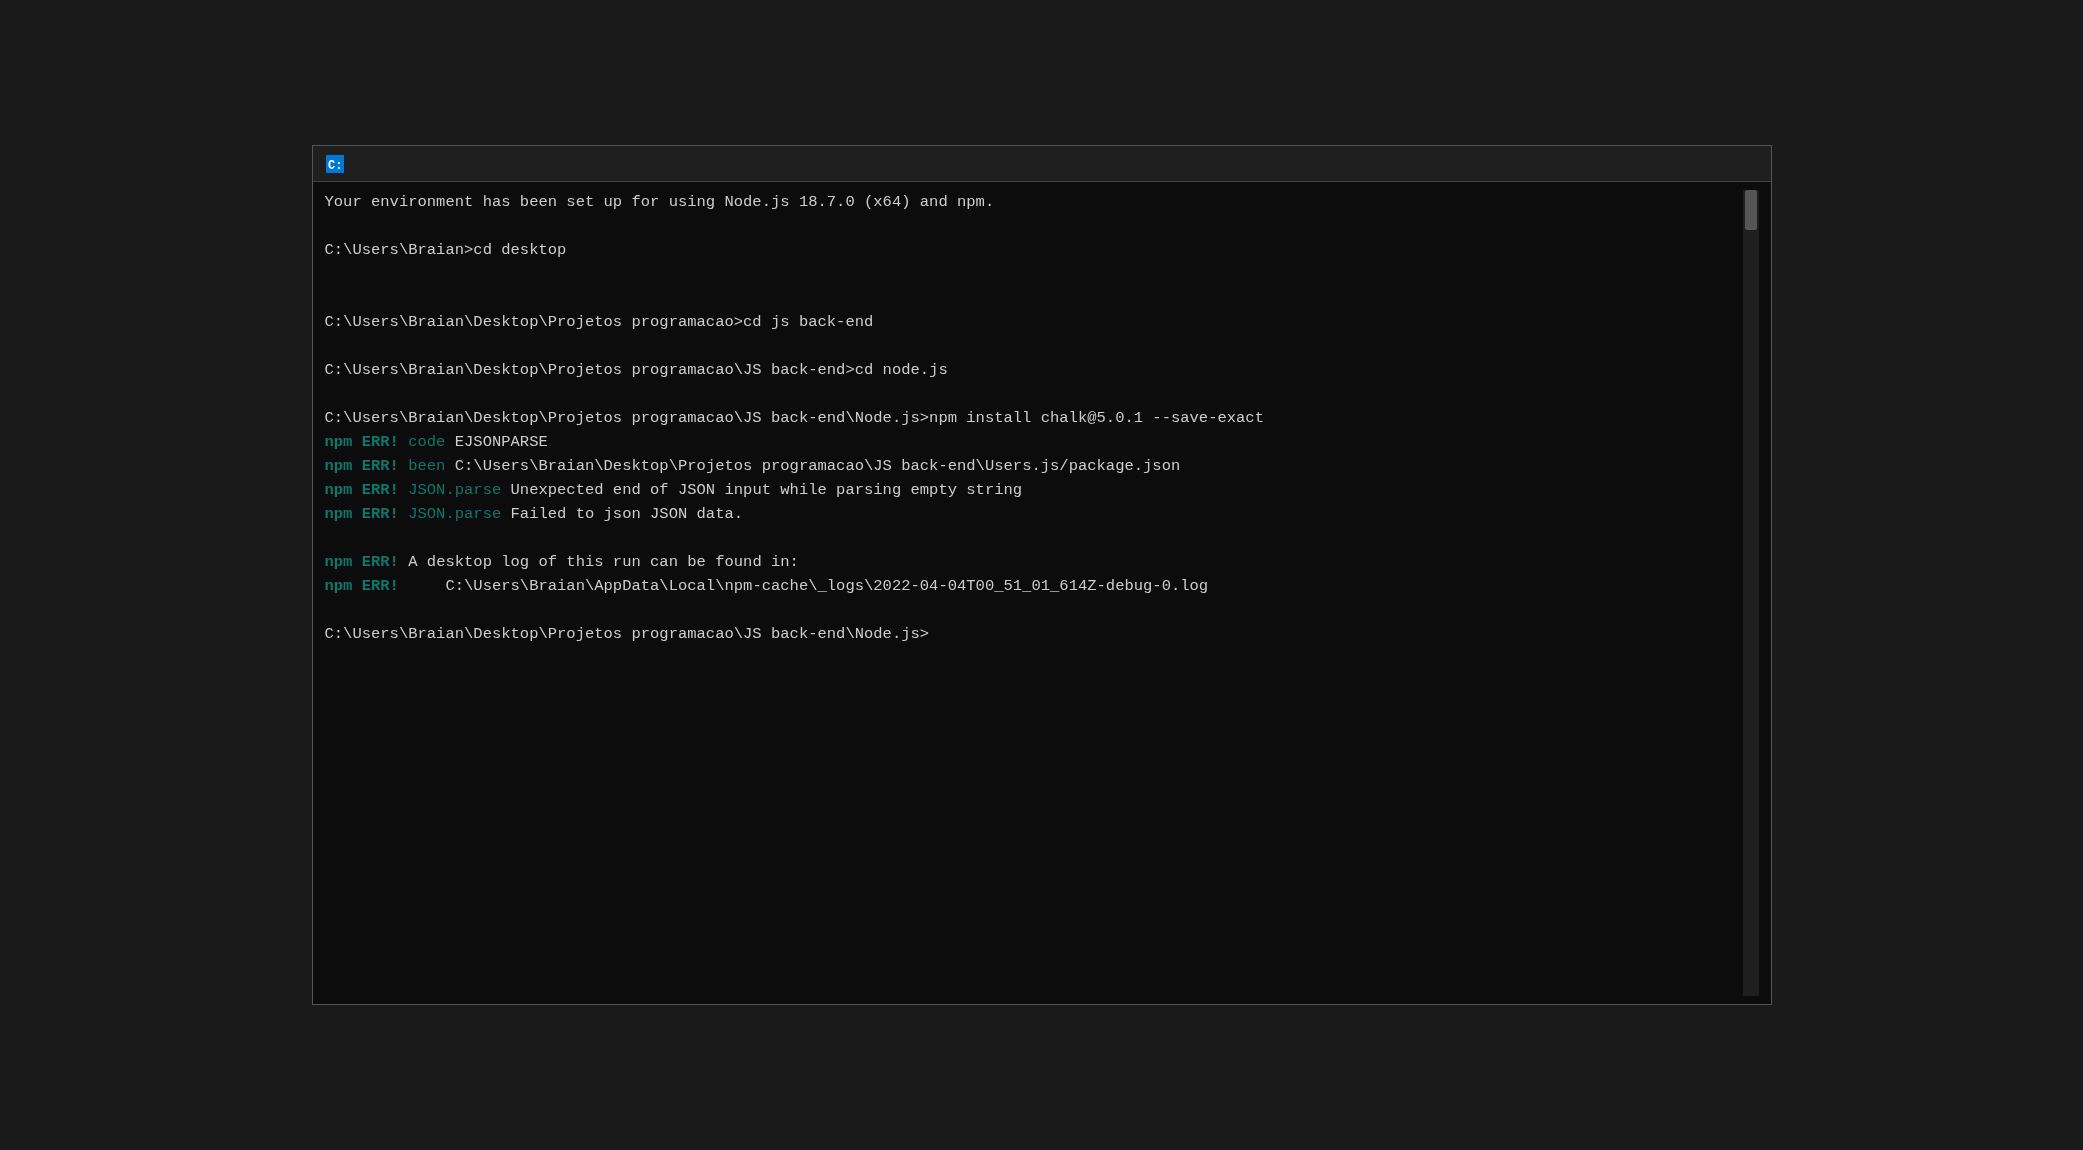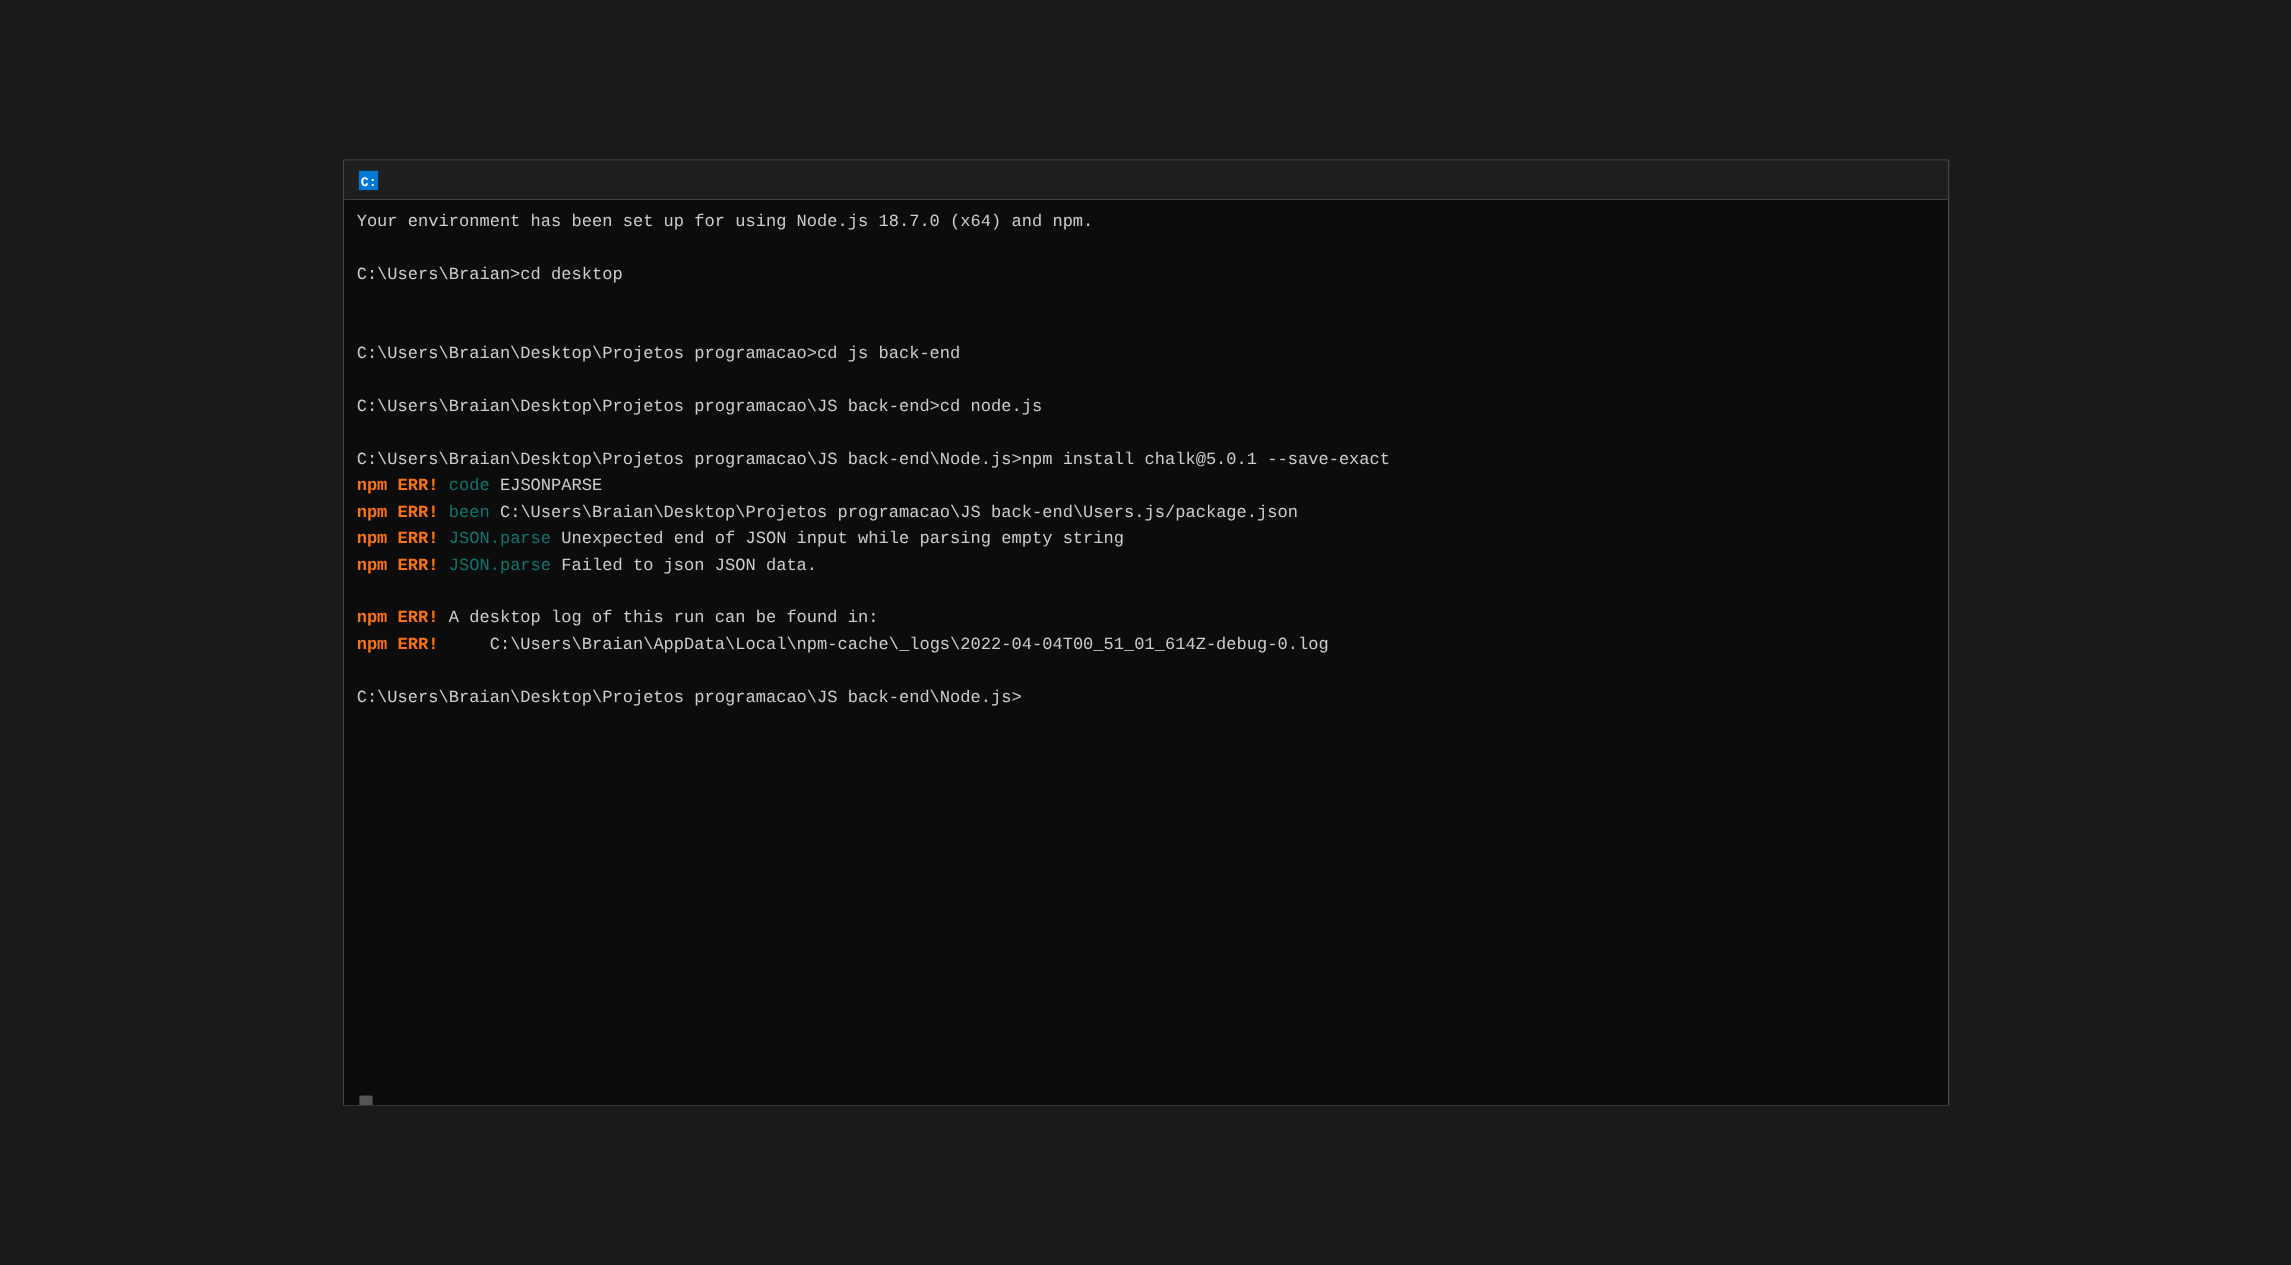--- a/index.html
+++ b/index.html
@@ -80,21 +80,20 @@
       justify-content: center;
       font-family: 'Segoe UI', Arial, sans-serif;
     }
 
     .terminal-body {
       flex: 1;
       background: #0c0c0c;
       padding: 8px 12px;
       overflow-y: auto;
       display: flex;
-      flex-direction: column;
     }
 
     .terminal-content {
       flex: 1;
       overflow: hidden;
     }
 
     .scrollbar {
       width: 16px;
       background: #1f1f1f;
@@ -122,21 +121,21 @@
 
     .line.empty {
       height: 24px;
     }
 
     .white {
       color: #cccccc;
     }
 
     .red-bold {
-      color: #f97316;
+      color: #0f766e;
       font-weight: bold;
     }
 
     .pink {
       color: #0f766e;
     }
   </style>
 </head>
 <body>
 

